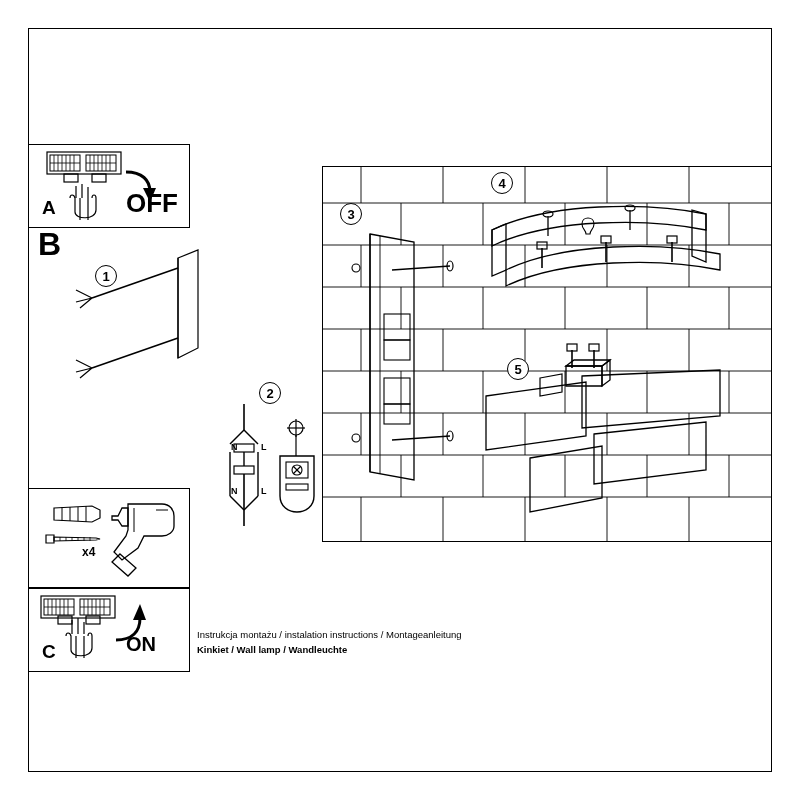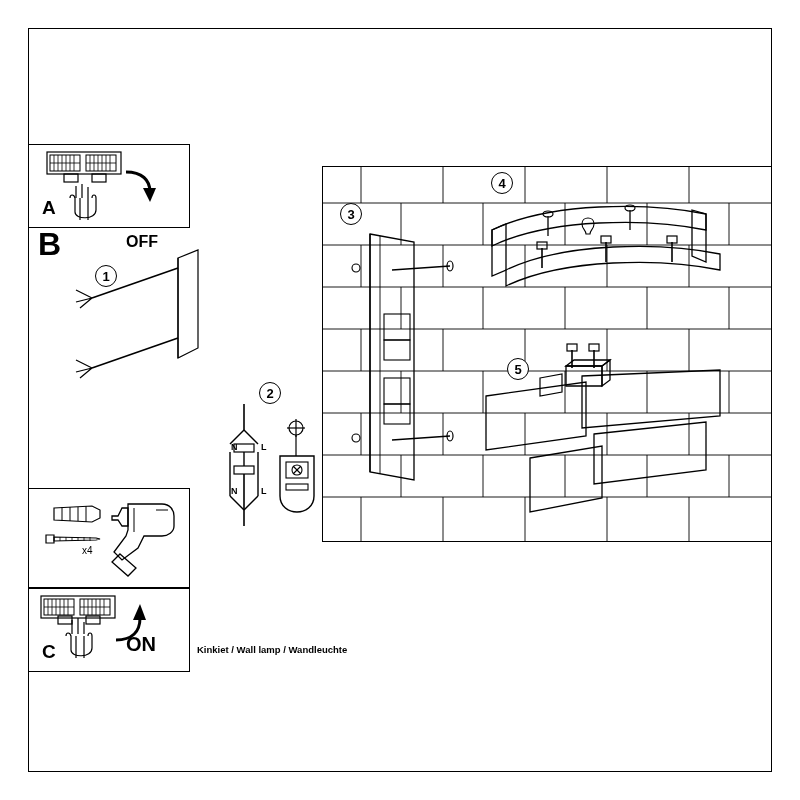--- a/index.html
+++ b/index.html
@@ -101,21 +101,21 @@
     </svg>
   </div>
 
   <div class="abs" style="left:122px;top:168px;">
     <svg width="34" height="40" viewBox="0 0 34 40">
       <path d="M4 4 C20 4 28 12 28 24" class="ln" stroke-width="3"></path>
       <path d="M28 34 L21 20 L34 20 Z" fill="#000"></path>
     </svg>
   </div>
 
-  <div class="lbl" style="left:126px;top:190px;font-size:16px;margin-top:44px;">OFF</div>
+  <div class="lbl" style="left:126px;top:190px;font-size:26px;">OFF</div>
 
   <div class="lbl" style="left:38px;top:228px;font-size:32px;">B</div>
 
   <div class="stepnum" style="left:95px;top:265px;">1</div>
 
   <div class="abs" style="left:70px;top:240px;">
     <svg width="140" height="150" viewBox="0 0 140 150">
 
       <path class="ln" stroke-width="1.2" d="M108 18 L128 10 L128 108 L108 118 Z" fill="#fff"></path>
       <line x1="108" y1="18" x2="108" y2="118" class="ln" stroke-width="1.2"></line>
@@ -186,21 +186,21 @@
         <line x1="16" y1="5" x2="16" y2="9"></line>
           <line x1="22" y1="5" x2="22" y2="9"></line>
         <line x1="28" y1="5" x2="28" y2="9"></line>
           <line x1="34" y1="5" x2="34" y2="9"></line>
         <line x1="40" y1="5" x2="40" y2="9"></line>
           <line x1="46" y1="5" x2="46" y2="9"></line>
       </g>
     </svg>
   </div>
 
-  <div class="lbl" style="left:82px;top:546px;font-size:10px;font-weight:normal;">x4</div>
+  <div class="lbl" style="left:82px;top:546px;font-size:12px;font-weight:bold;">x4</div>
 
   <div class="abs" style="left:104px;top:496px;">
     <svg width="86" height="86" viewBox="0 0 86 86">
       <path class="ln" stroke-width="1.3" d="M8 20 L14 20 L18 12 L24 12 L24 30 L18 30 L14 24 L8 24 Z" fill="#fff"></path>
       <path class="ln" stroke-width="1.3" d="M24 8 L58 8 C66 8 70 14 70 20 L70 30 C70 36 64 40 58 40 L40 40 L34 52 L18 64 L10 56 L22 40 L24 34 Z" fill="#fff"></path>
       <path class="ln" stroke-width="1.3" d="M16 58 L32 72 L24 80 L8 66 Z" fill="#fff"></path>
       <line x1="30" y1="12" x2="30" y2="36" class="ln" stroke-width="1"></line>
       <line x1="52" y1="14" x2="64" y2="14" class="ln" stroke-width="1"></line>
     </svg>
   </div>
@@ -389,15 +389,16 @@
       <path class="ln" stroke-width="1.2" fill="#fff" d="M70 38 L92 34 L92 52 L70 56 Z"></path>
 
       <path class="ln" stroke-width="1.3" fill="#fff" d="M112 36 L250 30 L250 76 L112 88 Z"></path>
       <path class="ln" stroke-width="1.3" fill="#fff" d="M16 56 L116 42 L116 96 L16 110 Z"></path>
 
       <path class="ln" stroke-width="1.3" fill="#fff" d="M124 94 L236 82 L236 130 L124 144 Z"></path>
       <path class="ln" stroke-width="1.3" fill="#fff" d="M60 118 L132 106 L132 158 L60 172 Z"></path>
     </svg>
   </div>
 
+  <div class="cap" style="left:197px;top:628px;">Instrukcja montażu / instalation instructions / Montageanleitung</div>
   <div class="cap" style="left:197px;top:643px;font-weight:bold;">Kinkiet / Wall lamp / Wandleuchte</div>
 
 </div>
 
 </body></html>

